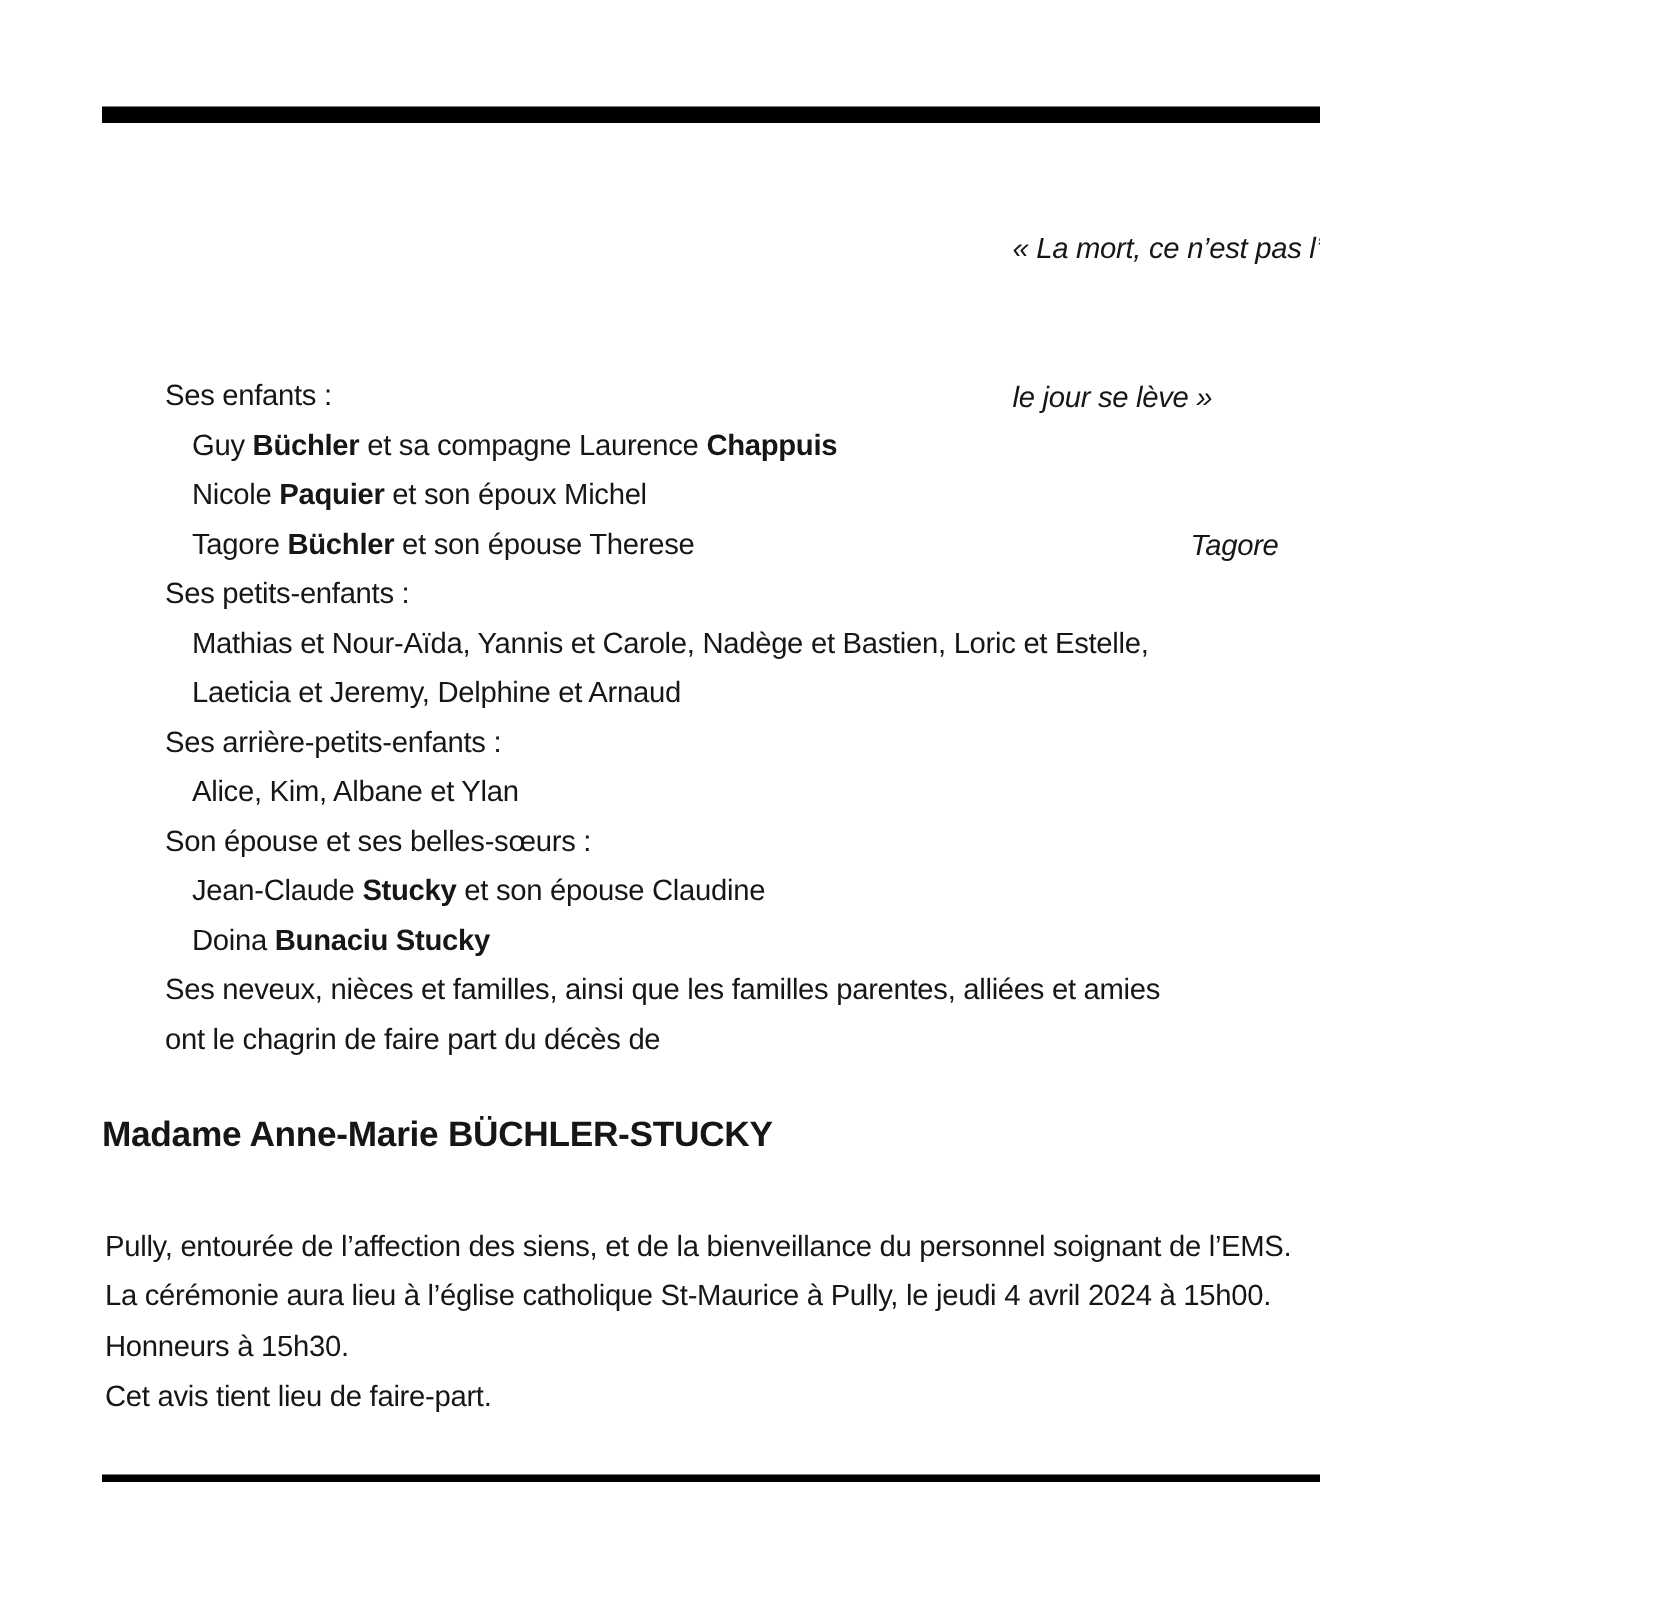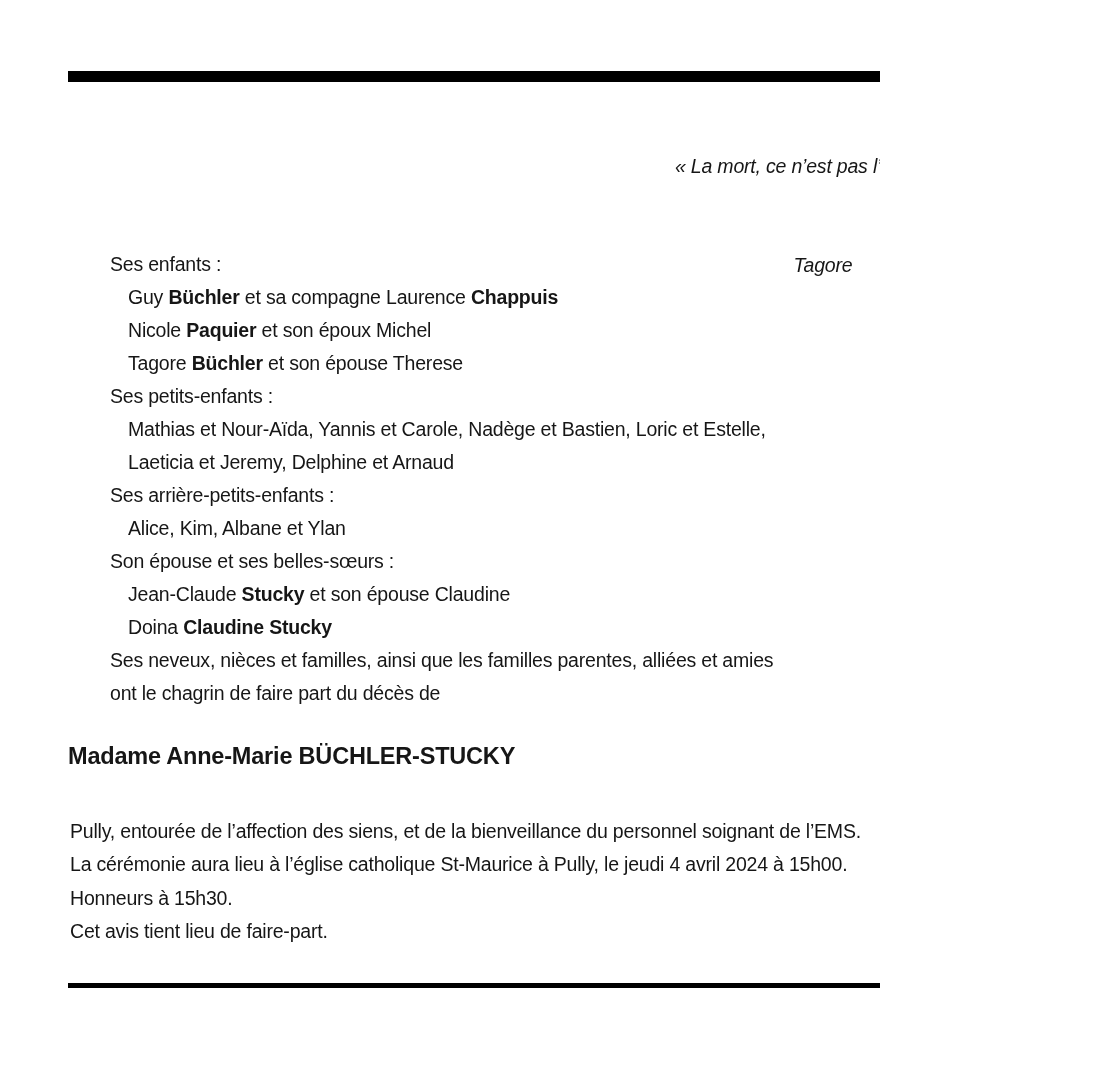--- a/index.html
+++ b/index.html
@@ -69,36 +69,37 @@
 </style>
 </head>
 <body>
 
 <div class="page">
 
   <div class="rule rule-top"></div>
 
   <div class="quote">
     <div class="quote-line">« La mort, ce n’est pas l’obscurité,</div>
+    <div class="quote-line">le jour se lève »</div>
     <div class="quote-attribution">Tagore</div>
   </div>
 
   <div class="family" id="family-block">
       <div class="text-line"><span>Ses enfants :</span></div>
       <div class="text-line indent"><span>Guy </span><span class="bold">Büchler</span><span> et sa compagne Laurence </span><span class="bold">Chappuis</span></div>
       <div class="text-line indent"><span>Nicole </span><span class="bold">Paquier</span><span> et son époux Michel</span></div>
       <div class="text-line indent"><span>Tagore </span><span class="bold">Büchler</span><span> et son épouse Therese</span></div>
       <div class="text-line"><span>Ses petits-enfants :</span></div>
       <div class="text-line indent"><span>Mathias et Nour-Aïda, Yannis et Carole, Nadège et Bastien, Loric et Estelle,</span></div>
       <div class="text-line indent"><span>Laeticia et Jeremy, Delphine et Arnaud</span></div>
       <div class="text-line"><span>Ses arrière-petits-enfants :</span></div>
       <div class="text-line indent"><span>Alice, Kim, Albane et Ylan</span></div>
       <div class="text-line"><span>Son épouse et ses belles-sœurs :</span></div>
       <div class="text-line indent"><span>Jean-Claude </span><span class="bold">Stucky</span><span> et son épouse Claudine</span></div>
-      <div class="text-line indent"><span>Doina </span><span class="bold">Claudine Stucky</span></div>
+      <div class="text-line indent"><span>Doina </span><span class="bold">Bunaciu Stucky</span></div>
       <div class="text-line"><span>Ses neveux, nièces et familles, ainsi que les familles parentes, alliées et amies</span></div>
       <div class="text-line"><span>ont le chagrin de faire part du décès de</span></div>
     </div>
 
   <h1 class="deceased-name">Madame Anne-Marie BÜCHLER-STUCKY</h1>
 
   <div class="announcement" id="announcement-block">
       <div class="text-line"><span>Pully, entourée de l’affection des siens, et de la bienveillance du personnel soignant de l’EMS.</span></div>
       <div class="text-line"><span>La cérémonie aura lieu à l’église catholique St-Maurice à Pully, le jeudi 4 avril 2024 à 15h00.</span></div>
       <div class="text-line"><span>Honneurs à 15h30.</span></div>

